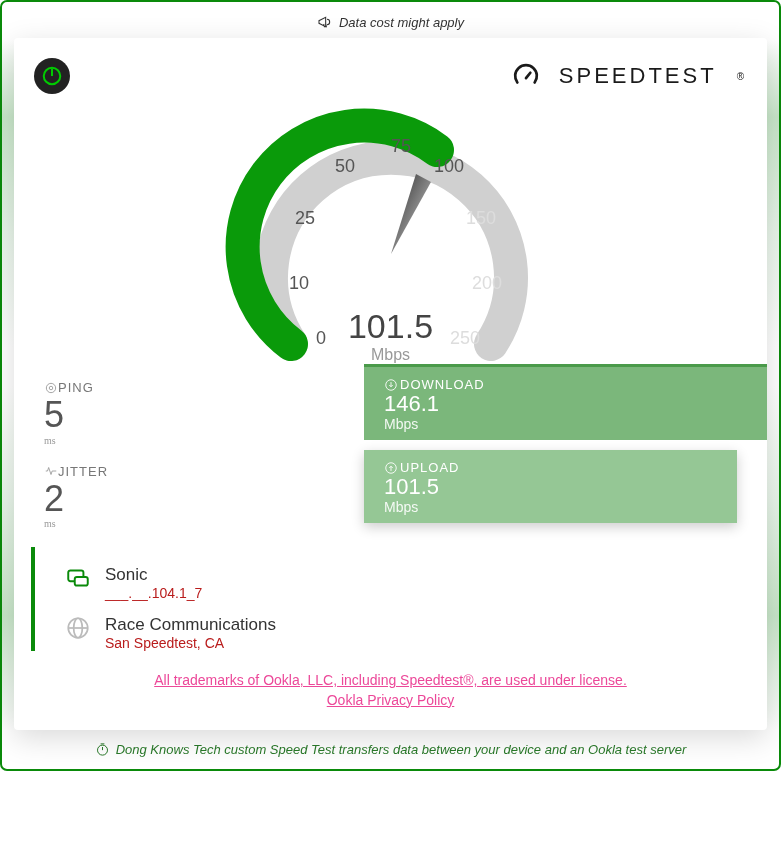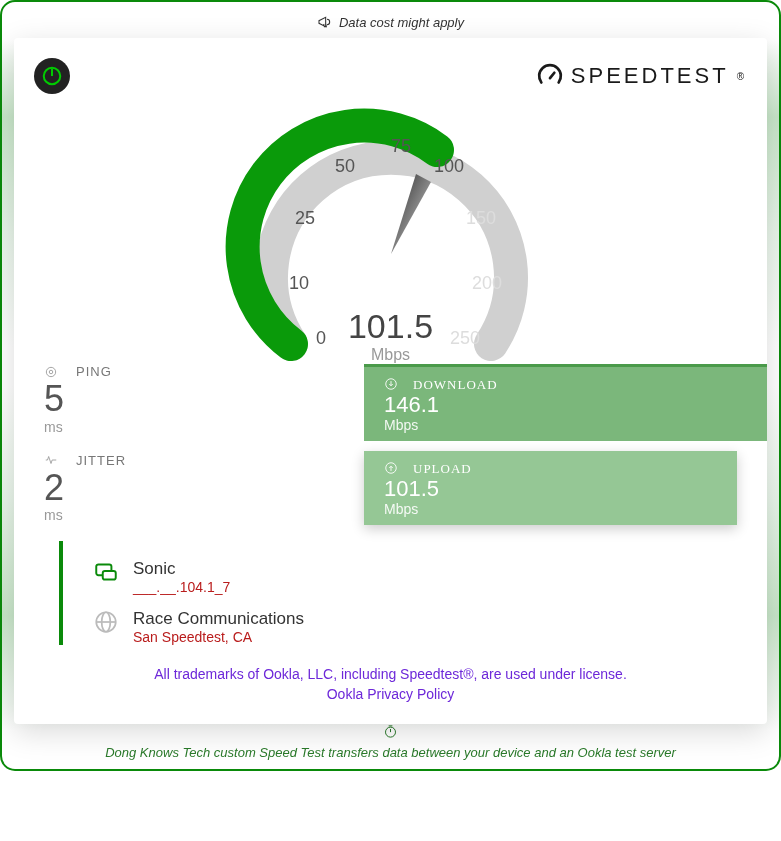--- a/index.html
+++ b/index.html
@@ -1,49 +1,49 @@
 <!DOCTYPE html>
 <html><head>
 <meta charset="utf-8">
 <style>
 * { box-sizing: border-box; margin: 0; padding: 0; }
 body { font-family: -apple-system, BlinkMacSystemFont, "Segoe UI", Helvetica, Arial, sans-serif; background: #fff; width: 781px; height: 841px; overflow: hidden; }
-.outer-frame { width: 781px; height: 771px; border: 2px solid #0a8a0a; border-radius: 15px; position: relative; background: linear-gradient(to bottom, #fff 0%, #fff 5%, #c8e6c9 15%, #e8f5e9 30%, #fff 45%, #fff 50%, #e8f5e9 65%, #c8e6c9 80%, #fff 95%, #fff 100%); padding: 12px; }
+.outer-frame { width: 781px; height: 771px; border: 2px solid #0a8a0a; border-radius: 7px; position: relative; background: linear-gradient(to bottom, #fff 0%, #fff 5%, #c8e6c9 15%, #e8f5e9 30%, #fff 45%, #fff 50%, #e8f5e9 65%, #c8e6c9 80%, #fff 95%, #fff 100%); padding: 12px; }
 .top-note { text-align: center; font-size: 13px; color: #333; font-style: italic; margin-bottom: 8px; display: flex; align-items: center; justify-content: center; gap: 6px; }
 .card { background: #fff; border-radius: 4px; padding: 20px 0 20px 0; position: relative; box-shadow: 0 8px 30px rgba(0,0,0,0.15); }
 .header-row { display: flex; justify-content: space-between; align-items: center; padding: 0 20px; margin-bottom: 10px; }
 .power-btn { width: 36px; height: 36px; border-radius: 50%; background: #222; display: flex; align-items: center; justify-content: center; cursor: pointer; }
-.speedtest-logo { display: flex; align-items: center; gap: 8px; font-weight: 400; font-size: 22px; letter-spacing: 3px; color: #1a1a1a; }
+.speedtest-logo { display: flex; align-items: center; gap: 20px; font-weight: 400; font-size: 22px; letter-spacing: 3px; color: #1a1a1a; }
 .gauge-wrap { position: relative; width: 340px; height: 280px; margin: -10px auto 10px auto; }
 .gauge-svg { width: 100%; height: 100%; }
 .gauge-value { position: absolute; left: 50%; transform: translateX(-50%); bottom: 10px; text-align: center; }
 .gauge-value .num { font-size: 34px; font-weight: 300; color: #444; }
 .gauge-value .unit { font-size: 16px; color: #999; }
 .tick { font-size: 18px; fill: #555; font-weight: 400; }
 .tick-dim { fill: #ddd; }
 .metrics { display: flex; padding: 0 0 0 30px; margin-top: -20px; }
 .left-col { width: 320px; }
 .metric-block { margin-bottom: 18px; }
-.metric-label { display: flex; align-items: center; gap: 18px; font-size: 13px; letter-spacing: 1px; color: #777; }
+.metric-label { display: flex; align-items: center; gap: 0; font-size: 13px; letter-spacing: 1px; color: #777; margin-top: 16px; }
 .metric-label svg { flex-shrink: 0; }
 .metric-num { font-size: 36px; font-weight: 300; color: #555; line-height: 1.1; }
-.metric-unit { font-size: 14px; color: #999; }
+.metric-unit { font-size: 10px; color: #999; font-family: Liberation Serif, serif; }
 .right-col { flex: 1; }
 .speed-box { padding: 10px 20px 8px 20px; position: relative; }
 .download-box { background: #7bb77b; color: #fff; border-top: 3px solid #4a9a4a; }
 .upload-box { background: #95c795; color: #fff; margin-top: 10px; margin-right: 30px; box-shadow: 0 4px 12px rgba(0,0,0,0.2); }
-.speed-box-label { font-size: 13px; letter-spacing: 1px; display: flex; align-items: flex-start; gap: 15px; font-family: Liberation Serif, serif; }
+.speed-box-label { font-size: 13px; letter-spacing: 1px; display: flex; align-items: flex-end; gap: 2px; }
 .speed-box-num { font-size: 22px; font-weight: 300; line-height: 1.1; }
 .speed-box-unit { font-size: 14px; opacity: 0.9; }
-.connection-info { padding: 18px 30px 0 30px; border-left: 4px solid #0a8a0a; margin-left: 45px; }
+.connection-info { padding: 18px 30px 0 30px; border-left: 4px solid #0a8a0a; margin-left: 17px; }
 .conn-row { display: flex; align-items: flex-start; gap: 14px; margin-bottom: 14px; }
 .conn-name { font-size: 17px; color: #333; }
 .conn-sub { font-size: 14px; color: #b91c1c; }
-.footer { text-align: center; font-size: 14px; color: #6d28d9; margin-top: 20px; line-height: 1.4; padding: 0 40px; }
-.bottom-note { text-align: center; font-size: 13px; color: #2a7a2a; font-style: italic; display: flex; align-items: center; justify-content: center; gap: 6px; flex-direction: column; }
+.footer { text-align: center; font-size: 14px; color: #ec4899; margin-top: 20px; line-height: 1.4; padding: 0 40px; text-decoration: underline; }
+.bottom-note { text-align: center; font-size: 13px; color: #2a7a2a; font-style: italic; margin-top: 12px; display: flex; align-items: center; justify-content: center; gap: 6px; }
 </style>
 </head>
 <body>
 
 <div class="outer-frame">
   <div class="top-note">
     <svg width="16" height="16" viewBox="0 0 24 24">
         <path fill="none" stroke="#333" stroke-width="1.6" d="M3 10v4l2 1 8 4V5L5 9zM15 8a4 4 0 010 8M13 14l1 5h-3l-1-4"></path>
       </svg>
     <span>Data cost might apply</span>

